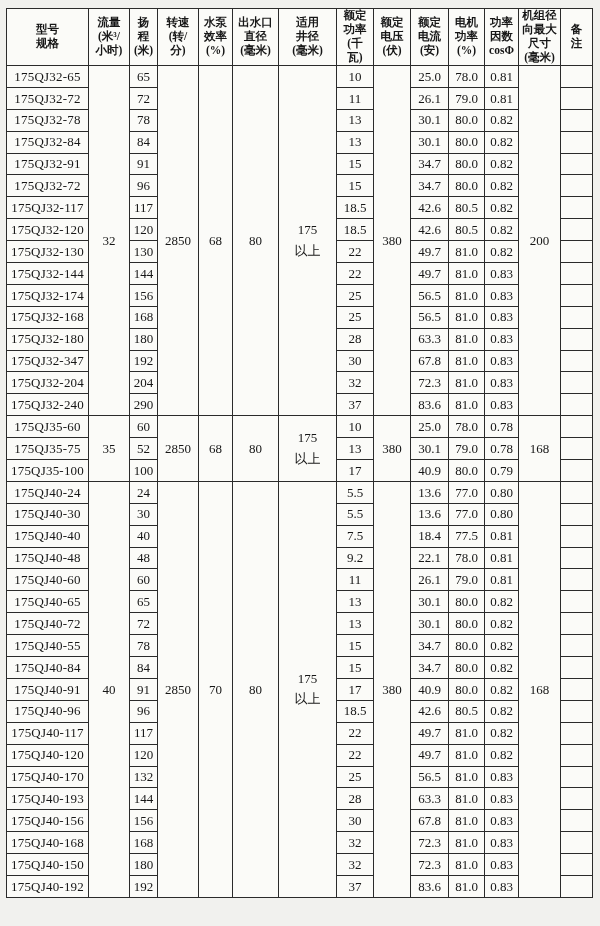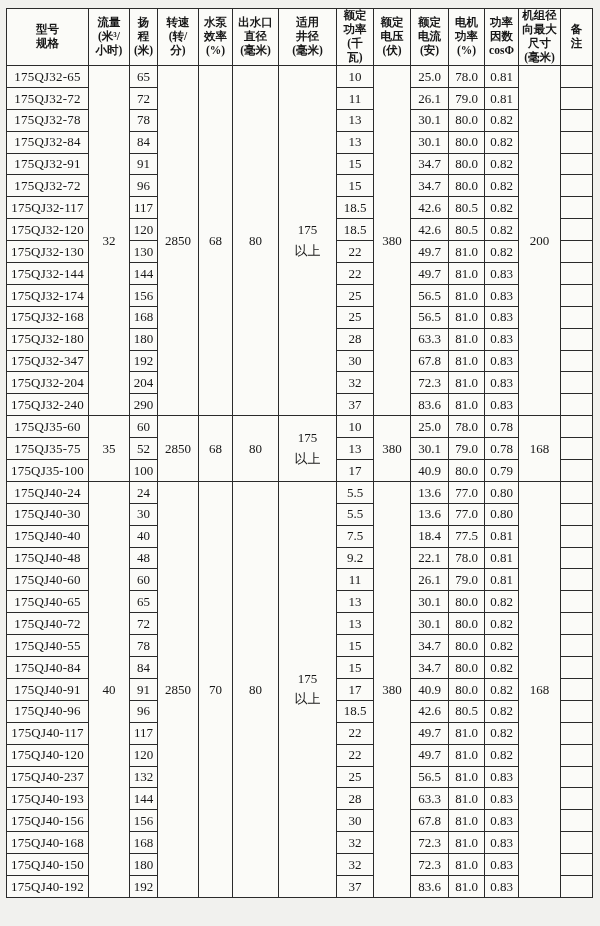--- a/index.html
+++ b/index.html
@@ -439,21 +439,21 @@
         <tr>
           <td class="c-model">175QJ40-120</td>
           <td class="c-head">120</td>
           <td class="c-power">22</td>
           <td class="c-current">49.7</td>
           <td class="c-motor_eff">81.0</td>
           <td class="c-cos">0.82</td>
           <td class="c-remark"></td>
         </tr>
         <tr>
-          <td class="c-model">175QJ40-237</td>
+          <td class="c-model">175QJ40-170</td>
           <td class="c-head">132</td>
           <td class="c-power">25</td>
           <td class="c-current">56.5</td>
           <td class="c-motor_eff">81.0</td>
           <td class="c-cos">0.83</td>
           <td class="c-remark"></td>
         </tr>
         <tr>
           <td class="c-model">175QJ40-193</td>
           <td class="c-head">144</td>

